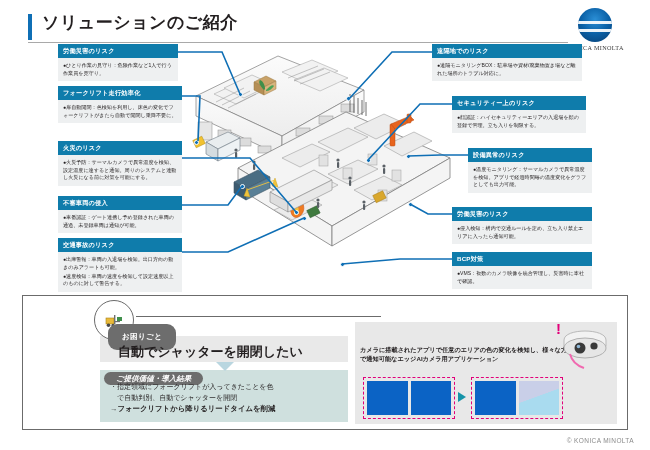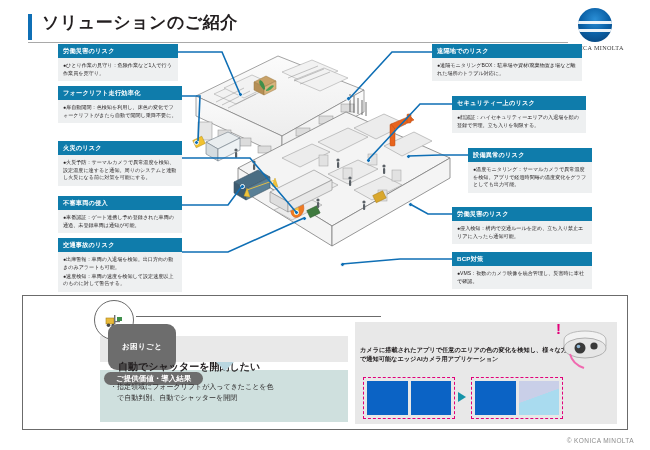--- a/index.html
+++ b/index.html
@@ -112,45 +112,45 @@
     z-index: 3;
   }
   #uc-title-rule {
     position: absolute; left: 136px; top: 316px; width: 245px; height: 1.2px;
     background: #6b6b6b; z-index: 3;
   }
 
   .pill {
     display: inline-block; background: #6d6d6d; color: #ffffff;
     font-size: 7.5px; font-weight: bold;
-    border-radius: 9px; padding: 18px 14px; letter-spacing: .4px;
+    border-radius: 9px; padding: 8px 14px; letter-spacing: .4px;
   }
   #komari-wrap { position: absolute; left: 108px; top: 324px; z-index: 3; }
   #komari-box {
     position: absolute; left: 100px; top: 336px; width: 248px; height: 26px;
     background: #e9e9e9;
   }
   #komari-text {
-    position: absolute; left: 118px; top: 360px;
-    font-size: 10px; font-weight: bold; color: #231f20; white-space: nowrap; z-index: 3;
+    position: absolute; left: 118px; top: 343px;
+    font-size: 13px; font-weight: bold; color: #231f20; white-space: nowrap; z-index: 3;
   }
   #arrow-down {
     position: absolute; left: 216px; top: 362px;
     width: 0; height: 0;
     border-left: 9px solid transparent; border-right: 9px solid transparent;
     border-top: 9px solid #b9d6e0; z-index: 3;
   }
   #value-box {
     position: absolute; left: 100px; top: 370px; width: 248px; height: 52px;
     background: #cfe0de;
   }
   #value-pill-wrap { position: absolute; left: 104px; top: 367px; z-index: 3; }
   #value-pill {
     background: #6d6d6d; color: #ffffff; font-size: 7.5px; font-weight: bold;
-    border-radius: 9px; padding: 2px 12px;
+    border-radius: 9px; padding: 2px 12px; font-style: italic;
   }
   #value-text {
     position: absolute; left: 110px; top: 382px; width: 232px;
     font-size: 7px; line-height: 1.5; color: #231f20; z-index: 3;
   }
   #value-text .arrow-line { font-weight: bold; font-size: 7.4px; }
 
   
   #sol-panel {
     position: absolute; left: 355px; top: 322px; width: 262px; height: 102px;
@@ -467,20 +467,21 @@
 
   <div id="arrow-down"></div>
 
   <div id="value-box"></div>
   <div id="value-pill-wrap">
     <span id="value-pill">ご提供価値・導入結果</span>
   </div>
   <div id="value-text">
     <div>・指定領域にフォークリフトが入ってきたことを色</div>
     <div>　で自動判別、自動でシャッターを開閉</div>
+    <div class="arrow-line">→フォークリフトから降りるリードタイムを削減</div>
   </div>
 
   <div id="sol-panel"></div>
   <div id="sol-desc">カメラに搭載されたアプリで任意のエリアの色の変化を検知し、様々な方法で通知可能なエッジAIカメラ用アプリケーション</div>
 
   <div id="excl">!</div>
   <svg id="cam" viewBox="0 0 58 50">
     <path d="M8,20 C8,8 50,8 50,20 L50,26 C50,30 8,30 8,26 Z" fill="#f2f2f2" stroke="#b9b9b9" stroke-width="1"></path>
     <ellipse cx="29" cy="28" rx="21" ry="10" fill="#e6e6e6" stroke="#b0b0b0" stroke-width="1"></ellipse>
     <circle cx="24" cy="28" r="5.5" fill="#3a3a3a"></circle>

